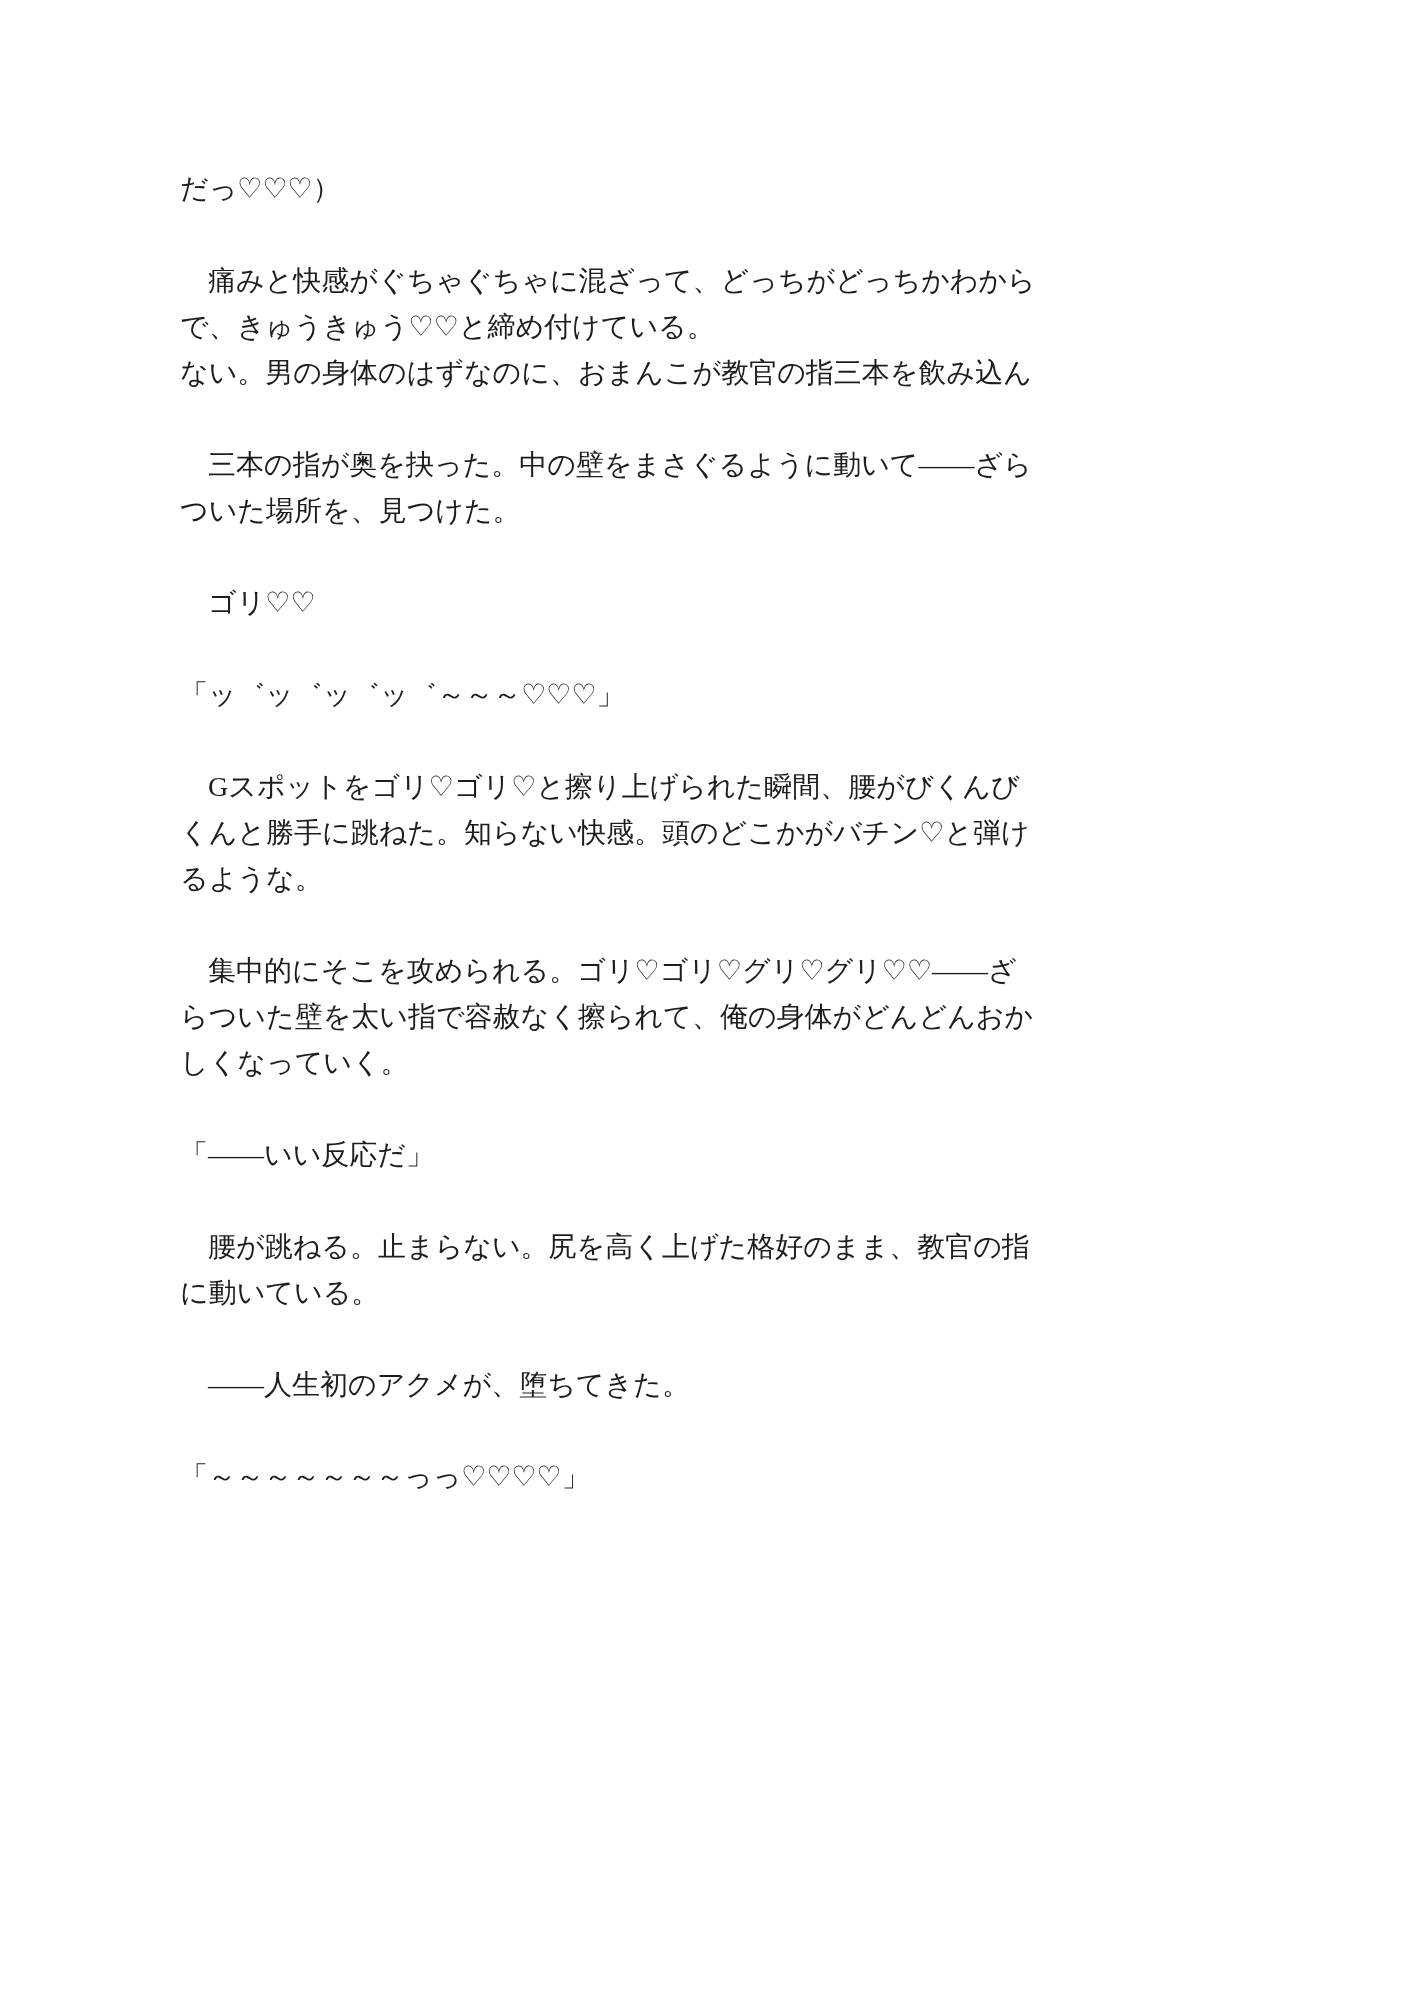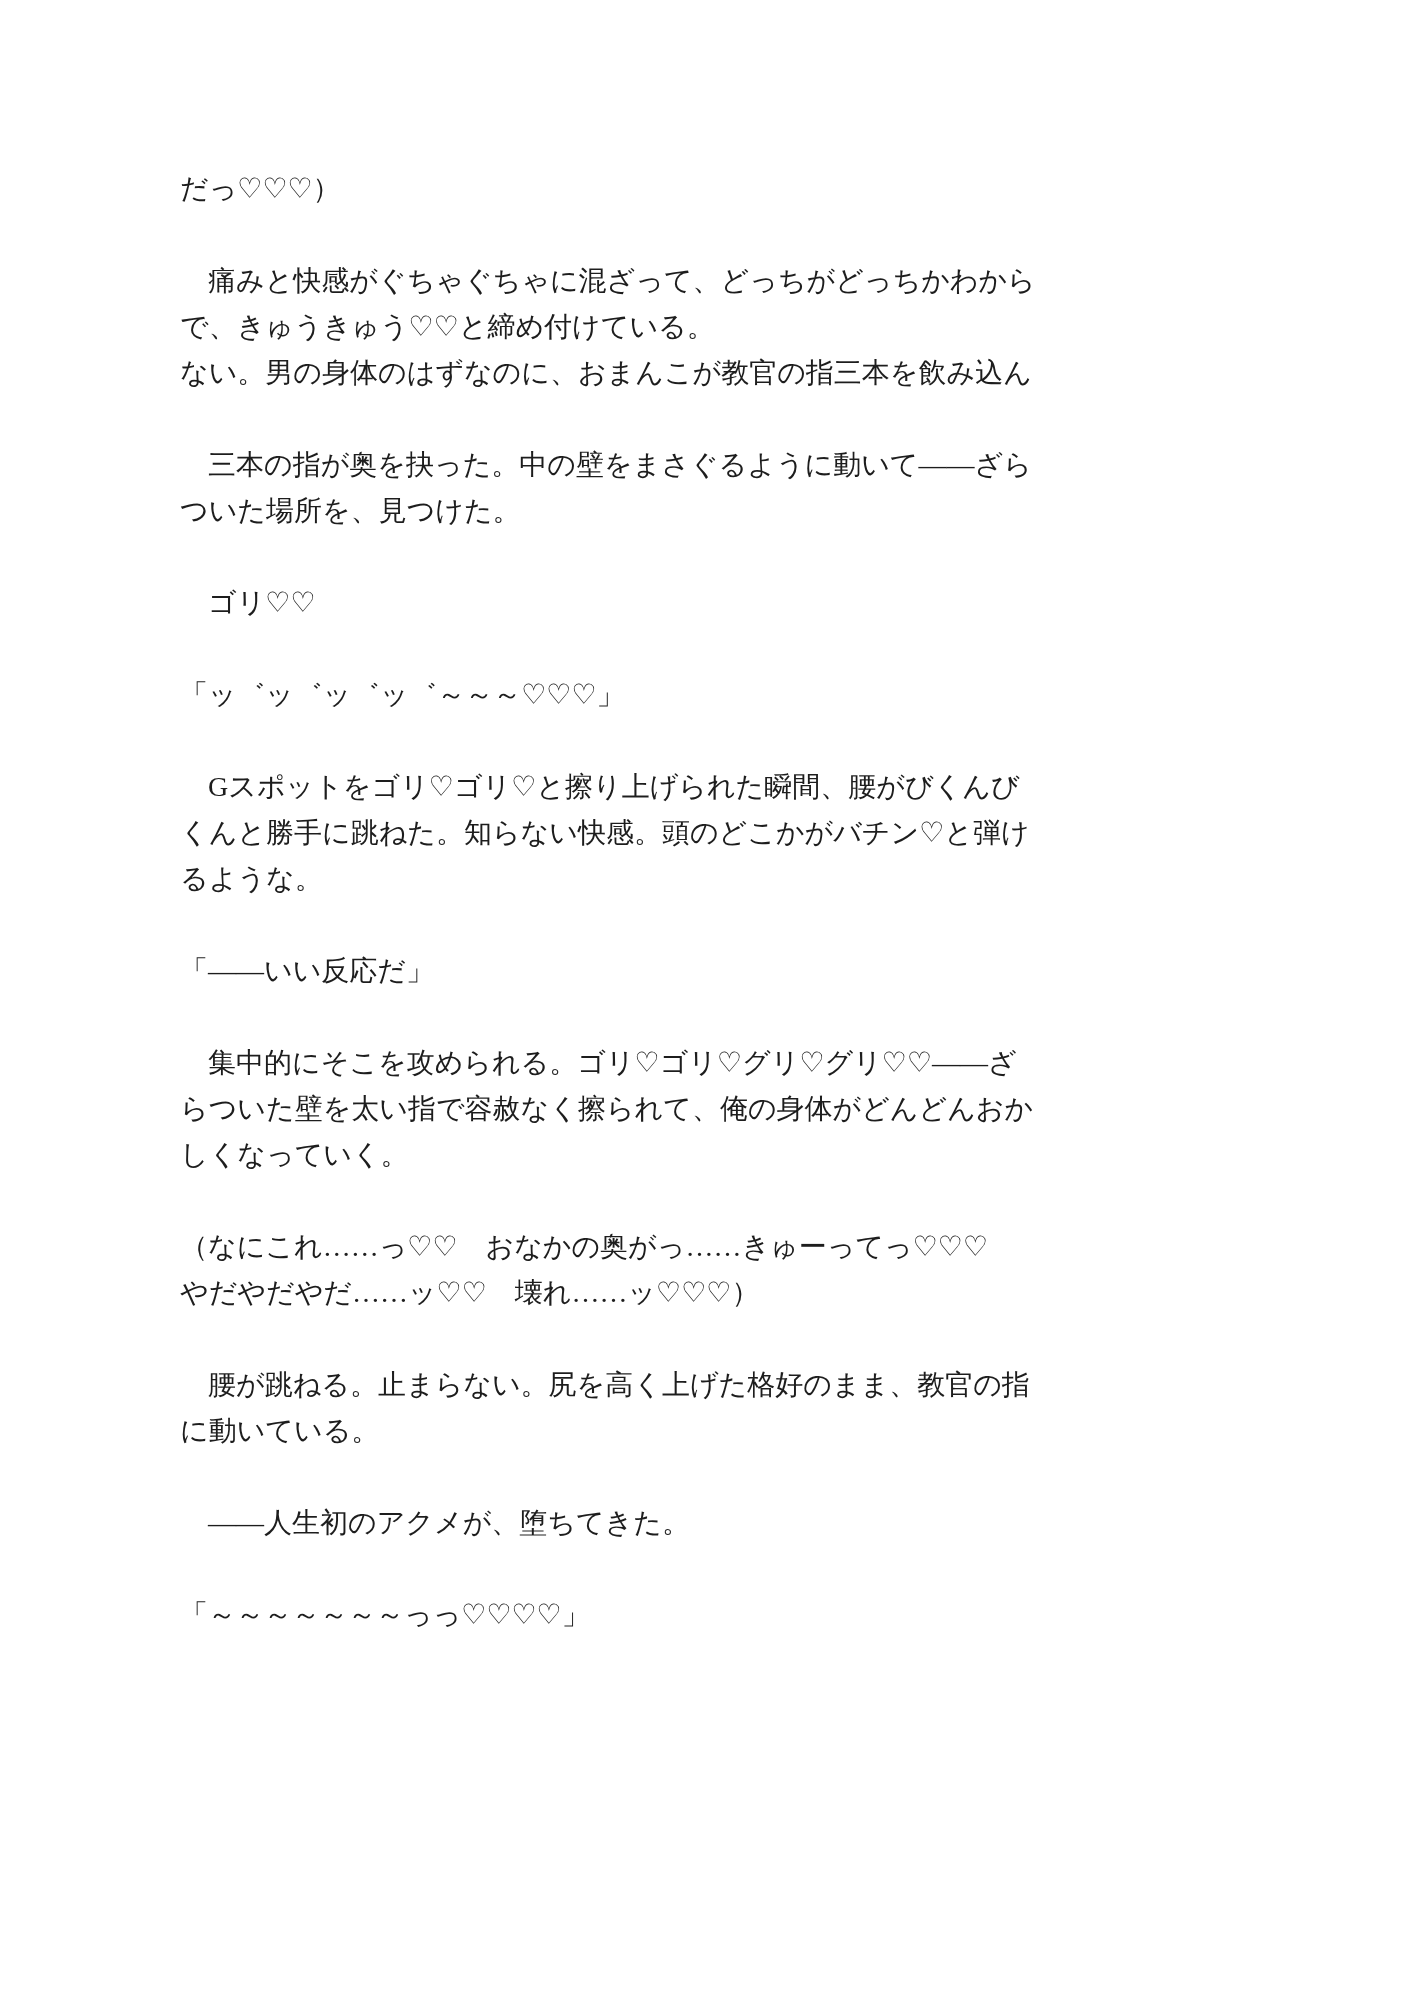--- a/index.html
+++ b/index.html
@@ -59,31 +59,27 @@
         <div class="line">ゴリ♡♡</div>
       </div>
       <div class="para">
         <div class="line">「ッ゛ッ゛ッ゛ッ゛～～～♡♡♡」</div>
       </div>
       <div class="para indent">
         <div class="line">Gスポットをゴリ♡ゴリ♡と擦り上げられた瞬間、腰がびくんび</div>
         <div class="line">くんと勝手に跳ねた。知らない快感。頭のどこかがバチン♡と弾け</div>
         <div class="line">るような。</div>
       </div>
-      <div class="para">
-        <div class="line">「——いい反応だ」</div>
-      </div>
       <div class="para indent">
         <div class="line">集中的にそこを攻められる。ゴリ♡ゴリ♡グリ♡グリ♡♡——ざ</div>
         <div class="line">らついた壁を太い指で容赦なく擦られて、俺の身体がどんどんおか</div>
         <div class="line">しくなっていく。</div>
       </div>
       <div class="para">
-        <div class="line">（なにこれ……っ♡♡　おなかの奥がっ……きゅーってっ♡♡♡</div>
-        <div class="line">やだやだやだ……ッ♡♡　壊れ……ッ♡♡♡）</div>
+        <div class="line">「——いい反応だ」</div>
       </div>
       <div class="para indent">
         <div class="line">腰が跳ねる。止まらない。尻を高く上げた格好のまま、教官の指</div>
         <div class="line">に動いている。</div>
       </div>
       <div class="para indent">
         <div class="line">——人生初のアクメが、堕ちてきた。</div>
       </div>
       <div class="para">
         <div class="line">「～～～～～～～っっ♡♡♡♡」</div>

